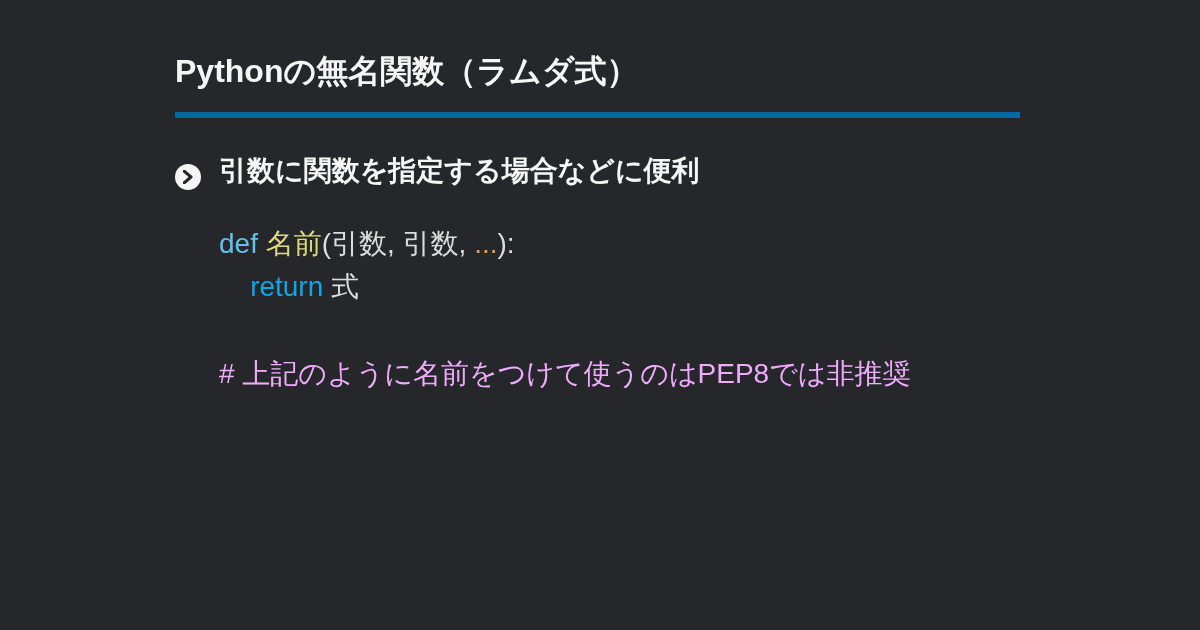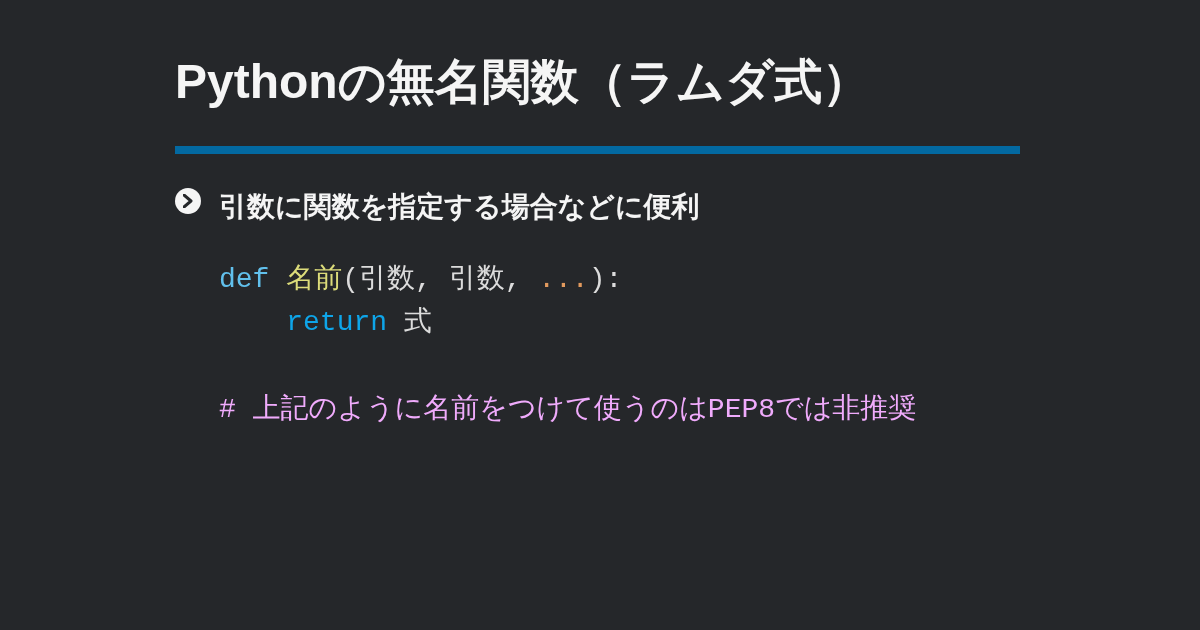--- a/index.html
+++ b/index.html
@@ -10,33 +10,33 @@
     body {
       width: 1200px;
       height: 630px;
       background-color: #25272a;
       color: #f5f5f5;
       font-family: -apple-system, BlinkMacSystemFont, "Segoe UI", "Hiragino Sans", "Hiragino Kaku Gothic ProN", Meiryo, sans-serif;
       padding: 50px 180px 0 175px;
       overflow: hidden;
     }
     .title {
-      font-size: 48px;
+      font-size: 32px;
       font-weight: 700;
       color: #f5f5f5;
-      padding-bottom: 32px;
-      border-bottom: 8px solid #0369a1;
+      padding-bottom: 18px;
+      border-bottom: 6px solid #0369a1;
       margin-bottom: 34px;
     }
     .bullet-list {
       list-style: none;
     }
     .bullet-item {
       display: flex;
-      align-items: flex-start;
+      align-items: flex-end;
       margin-bottom: 28px;
       font-size: 28px;
       font-weight: 600;
     }
     .bullet-icon {
       width: 26px;
       height: 26px;
       border-radius: 50%;
       background-color: #f5f5f5;
       display: inline-flex;
@@ -58,21 +58,21 @@
       padding: 1px 12px;
       margin: 0 6px;
       font-family: "SFMono-Regular", Consolas, "Liberation Mono", Menlo, monospace;
       font-size: 26px;
       font-weight: 400;
       color: #f5f5f5;
     }
     .code-block {
       margin-left: 44px;
       margin-top: 32px;
-      font-family: Liberation Mono, monospace;
+      font-family: Liberation Sans, sans-serif;
       font-size: 28px;
       line-height: 1.55;
       font-weight: 400;
     }
     .code-line {
       white-space: pre;
     }
     .kw-def { color: #61c0ec; }
     .kw-return { color: #0ea5e9; }
     .kw-lambda { color: #61c0ec; }

